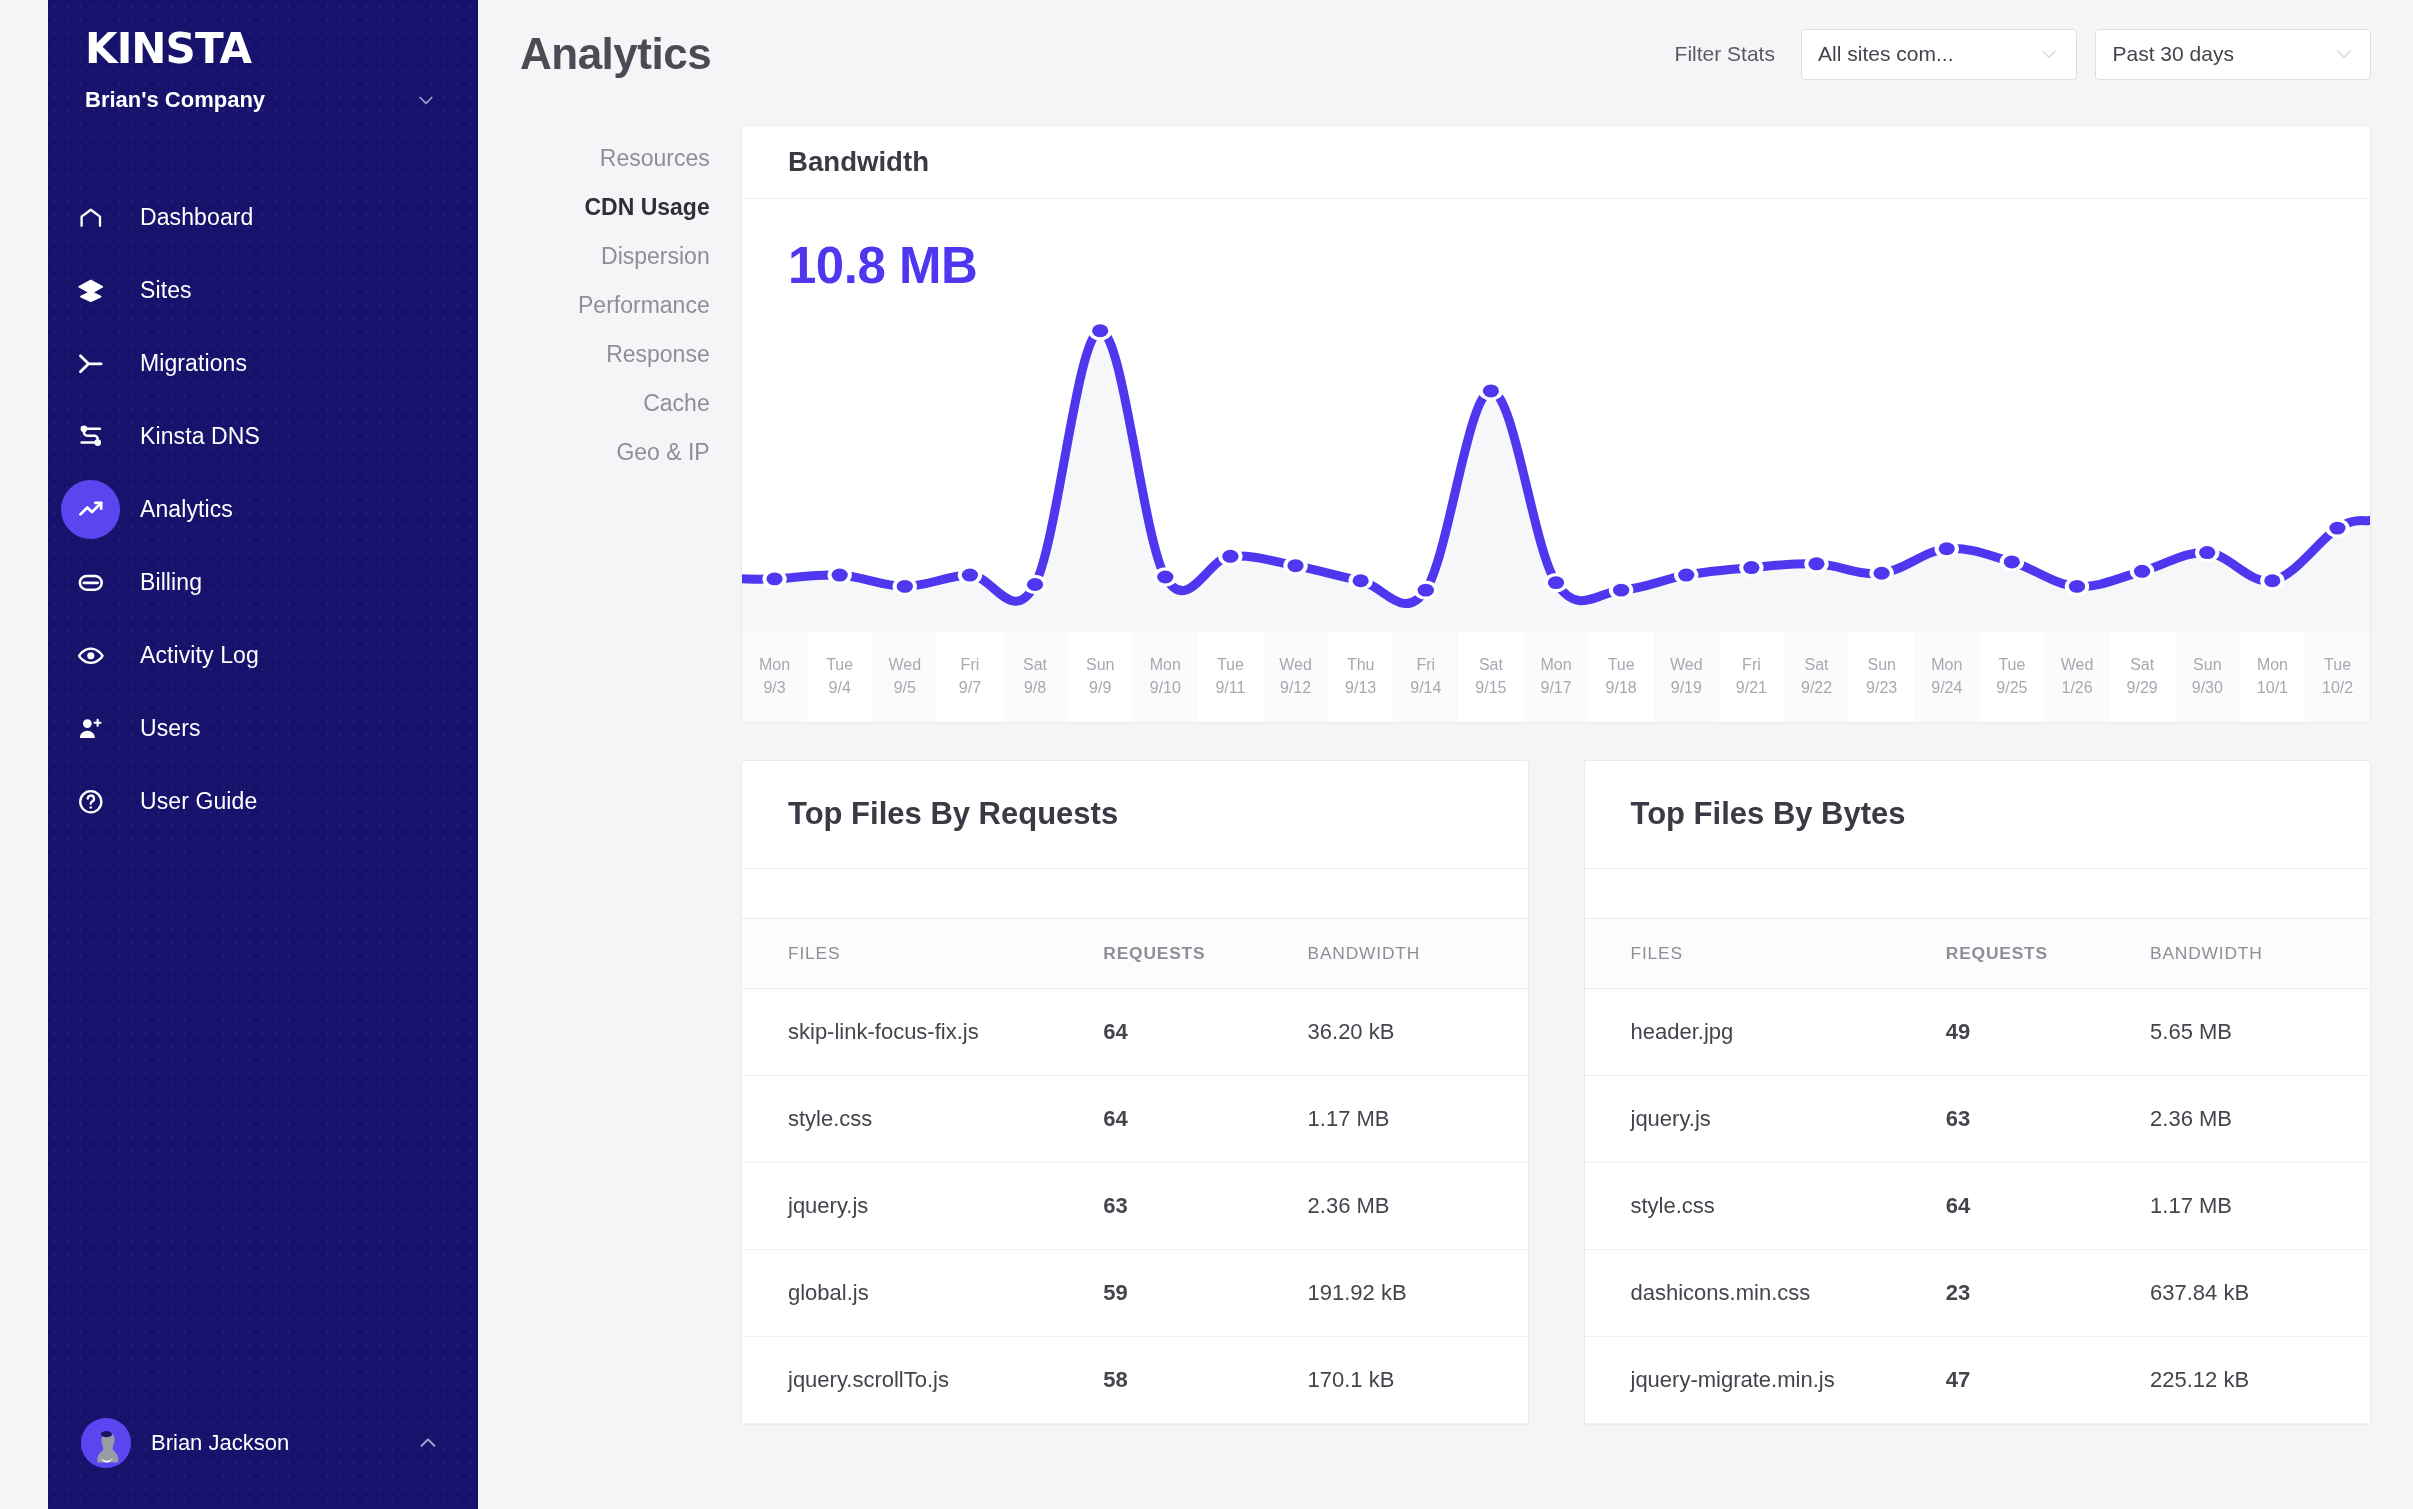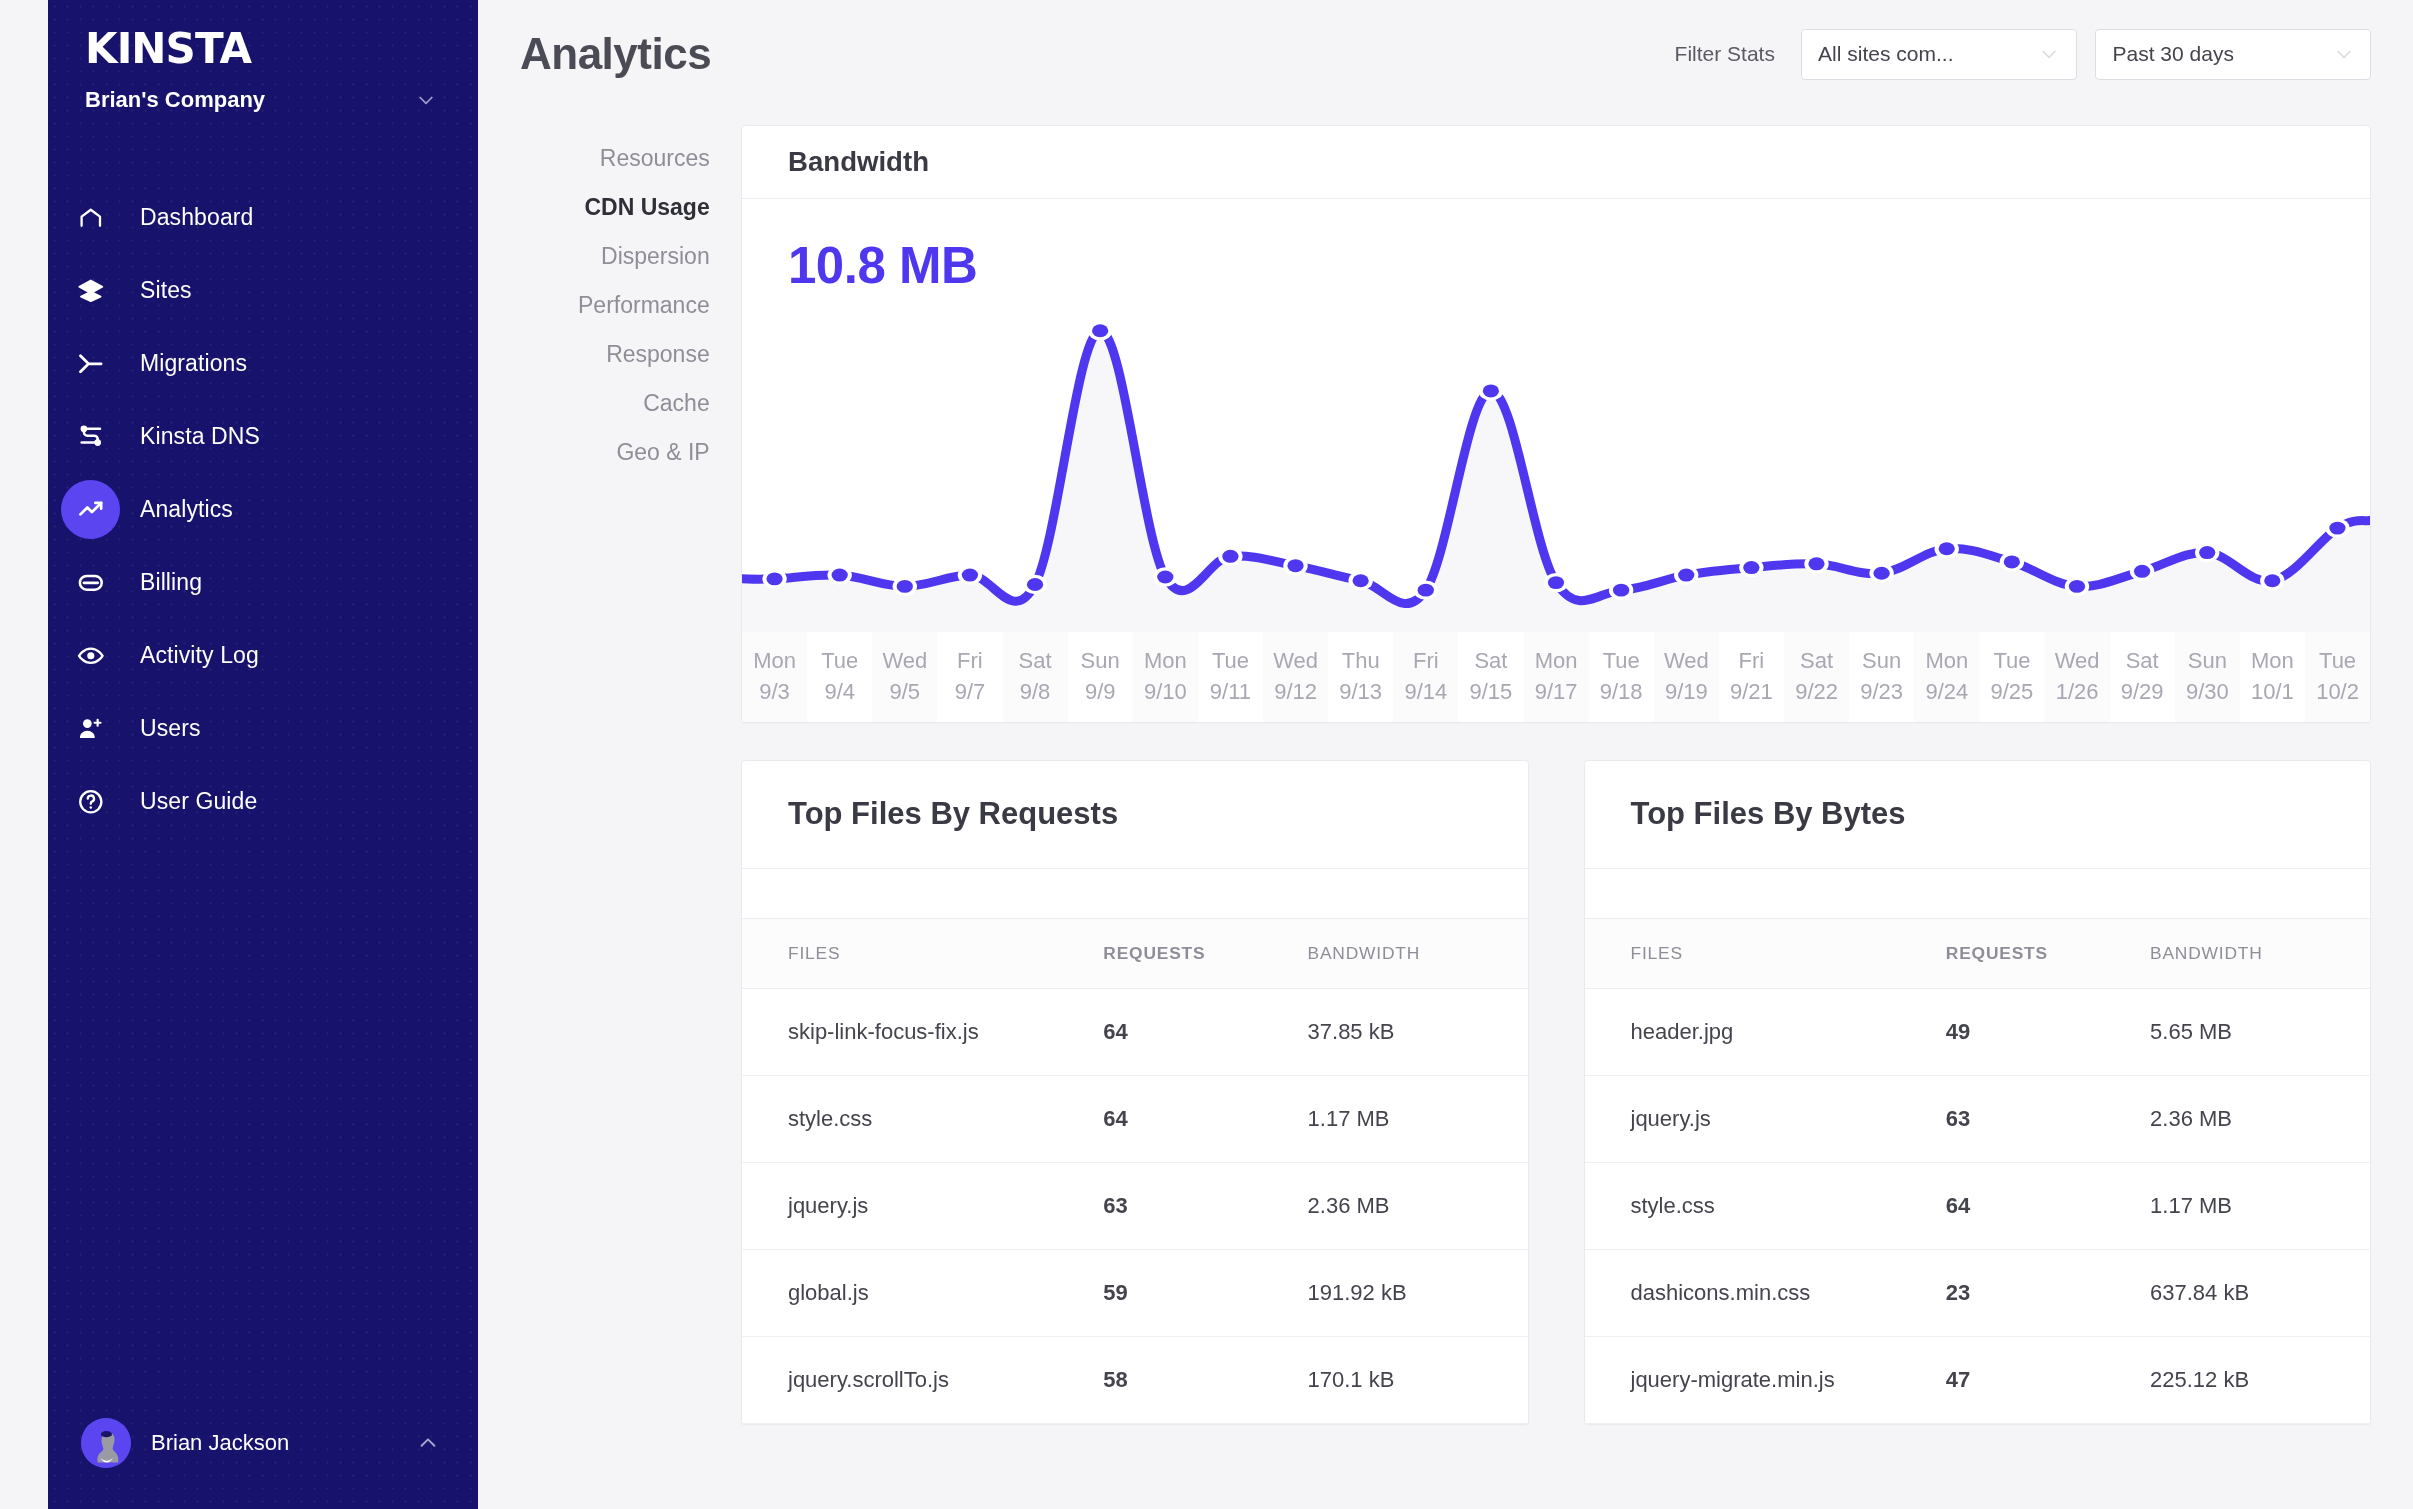--- a/index.html
+++ b/index.html
@@ -120,21 +120,21 @@
     font-size: 51px; font-weight: 700; color: #4f37ef;
     padding: 37px 0 0 46px; letter-spacing: -0.5px;
   }
   .chart-area { flex: 1; position: relative; }
   .chart-svg { position: absolute; left: 0; bottom: 0; width: 100%; height: 100%; display:block; }
 
   .xaxis { display: flex; height: 90px; width: 100%; }
   .xtick {
     flex: 1 1 0; display: flex; flex-direction: column;
     align-items: center; justify-content: center;
-    font-size: 22px; color: #a8a8b2; line-height: 1.38;
+    font-size: 16px; color: #a8a8b2; line-height: 1.38;
   }
   .xtick.shade { background: #fbfbfc; }
   .xtick .d1 { display:block; }
   .xtick .d2 { display:block; }
 
   
   .tables { display: flex; gap: 55px; margin-top: 37px; }
   .tcard { flex: 1 1 0; min-width: 0; }
   .tcard-head { height: 108px; display: flex; align-items: center; padding: 0 46px; border-bottom: 0.9px solid #ededf1; }
   .tcard-title { font-size: 31px; font-weight: 600; color: #3a3a45; }
@@ -562,21 +562,21 @@
                 <tr>
                   <th class="col-file">FILES</th>
                   <th class="col-req">REQUESTS</th>
                   <th class="col-bw">BANDWIDTH</th>
                 </tr>
               </thead>
               <tbody id="tbody-requests">
                   <tr>
                     <td class="col-file">skip-link-focus-fix.js</td>
                     <td class="col-req">64</td>
-                    <td class="col-bw">37.85 kB</td>
+                    <td class="col-bw">36.20 kB</td>
                   </tr>
                   <tr>
                     <td class="col-file">style.css</td>
                     <td class="col-req">64</td>
                     <td class="col-bw">1.17 MB</td>
                   </tr>
                   <tr>
                     <td class="col-file">jquery.js</td>
                     <td class="col-req">63</td>
                     <td class="col-bw">2.36 MB</td>

